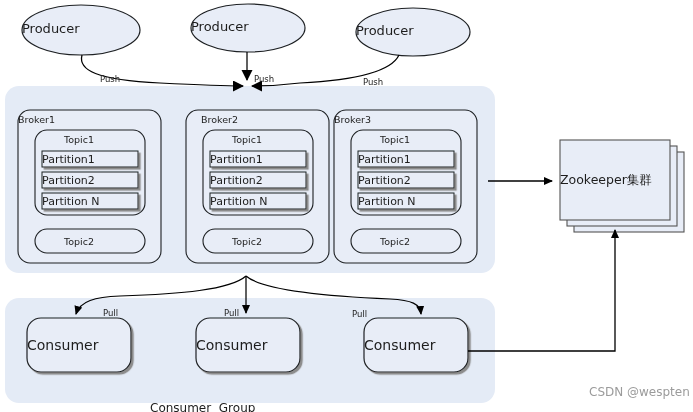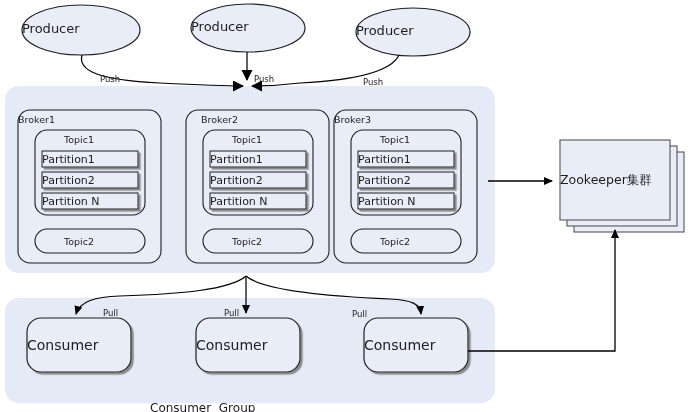--- a/index.html
+++ b/index.html
@@ -151,14 +151,15 @@
   <div class="lbl t-flow" style="left:103px;top:290px;">Pull</div>
   <div class="lbl t-flow" style="left:224px;top:290px;">Pull</div>
   <div class="lbl t-flow" style="left:352px;top:291px;">Pull</div>
 
   <div class="lbl c t-consumer" style="left:27px;top:337px;width:104px;">Consumer</div>
   <div class="lbl c t-consumer" style="left:196px;top:337px;width:104px;">Consumer</div>
   <div class="lbl c t-consumer" style="left:364px;top:337px;width:104px;">Consumer</div>
 
   <div class="lbl c t-group" style="left:150px;top:381px;width:200px;">Consumer  Group</div>
 
+  <div class="lbl t-mark" style="left:589px;top:385px;">CSDN @wespten</div>
 
 </div>
 
 </body></html>

